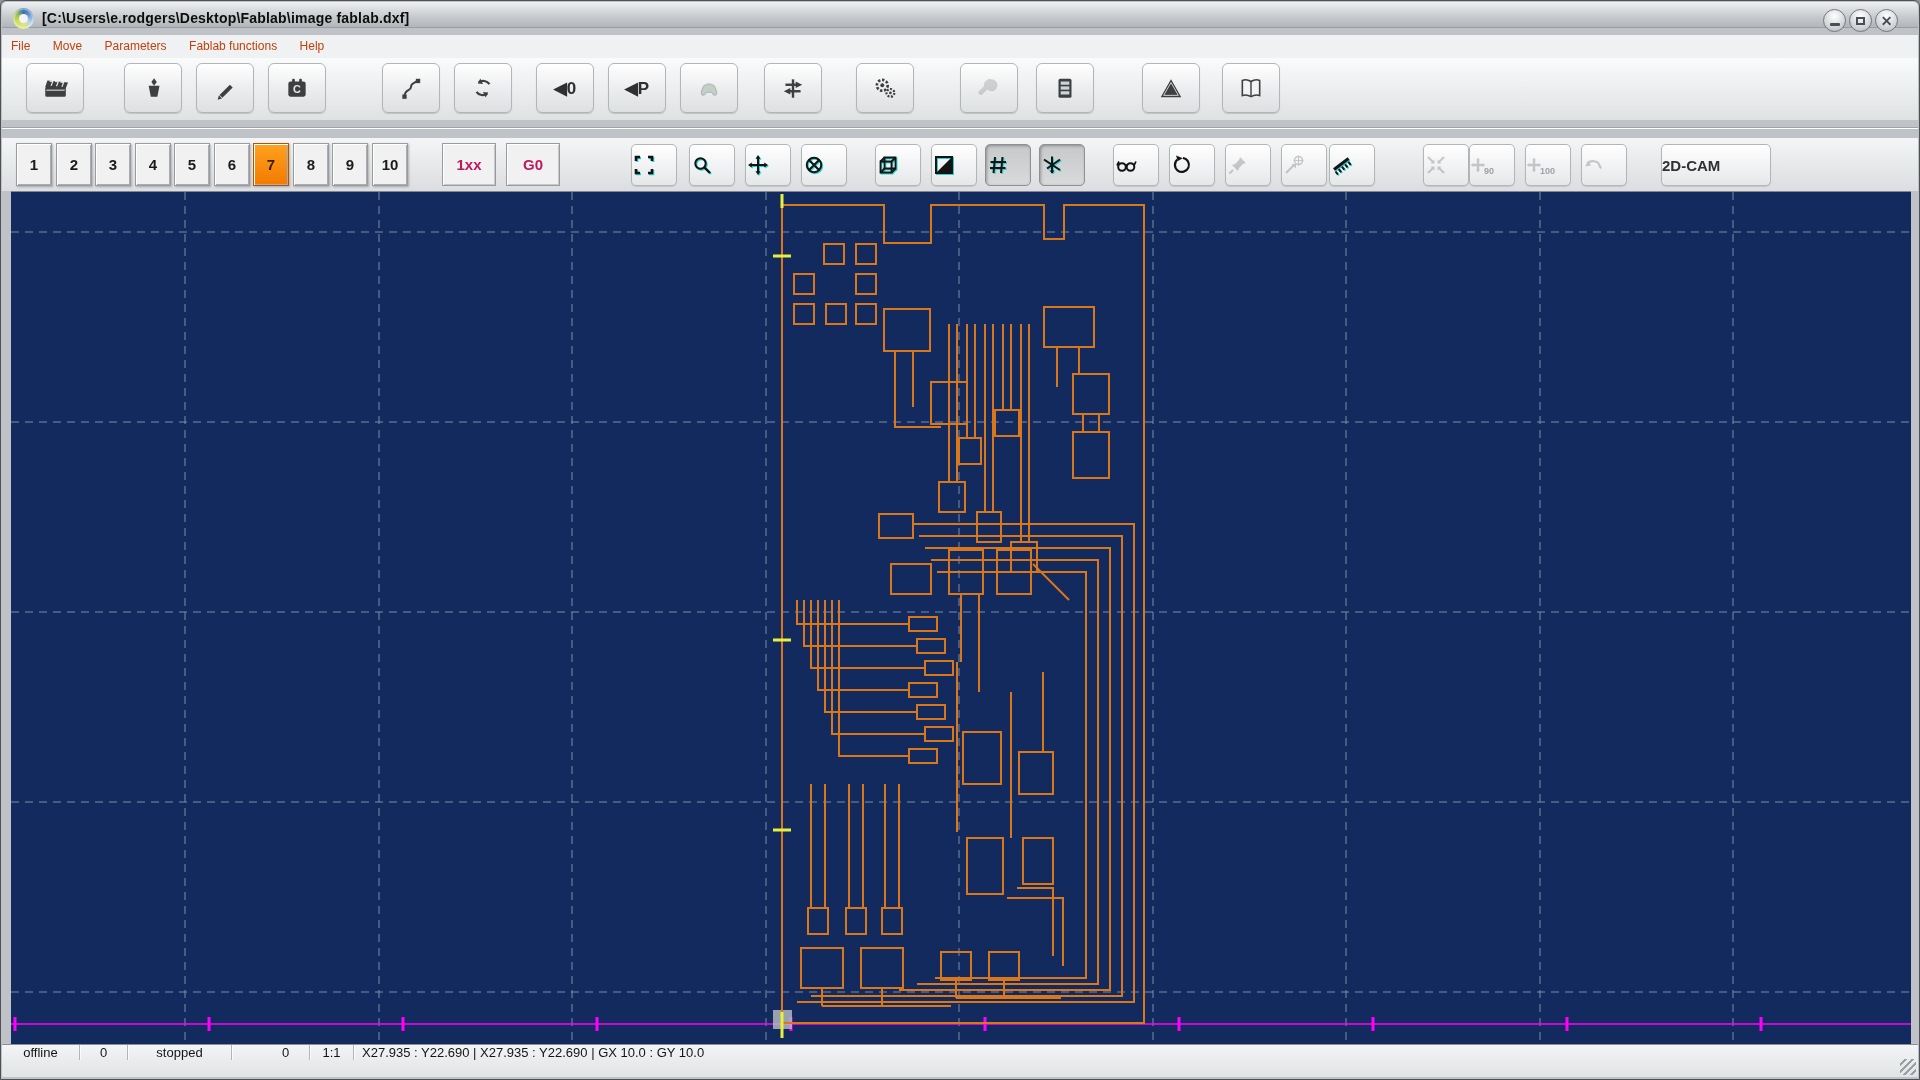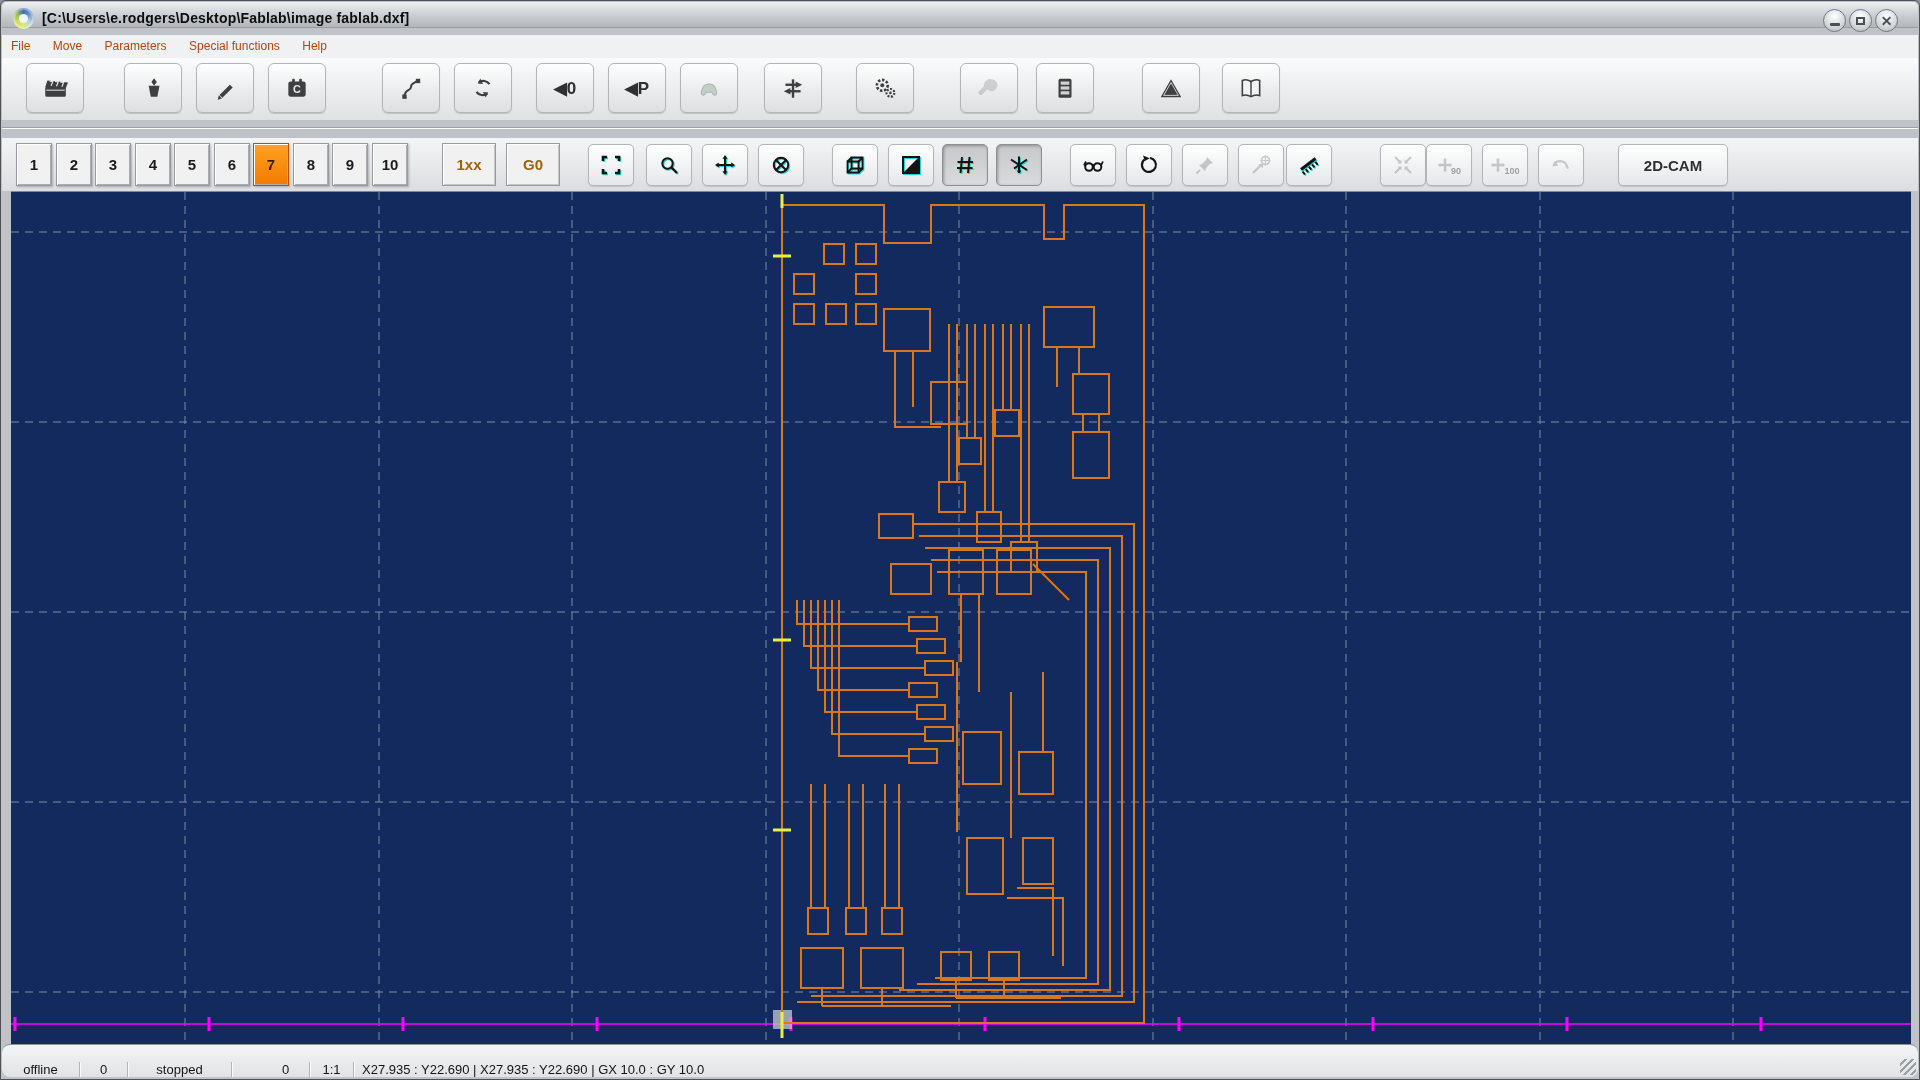--- a/index.html
+++ b/index.html
@@ -30,39 +30,39 @@
   .toolbar1{position:absolute;left:1px;top:57px;right:1px;height:62px;background:linear-gradient(#fafbfb,#dfe1e3);}
   .groove{position:absolute;left:1px;top:126px;right:1px;height:2px;border-top:1px solid #9fa2a5;border-bottom:1px solid #fdfdfd;}
   .toolbar2{position:absolute;left:1px;top:137px;right:1px;height:53px;background:linear-gradient(#f4f5f6,#dbdde0);}
   .tbtn{position:absolute;top:5px;width:58px;height:50px;border:1px solid #b2b6b9;border-radius:6px;
     background:linear-gradient(#ffffff,#ebecee 55%,#dddfe1);box-shadow:0 1px 1px rgba(0,0,0,.15);
     display:flex;align-items:center;justify-content:center;font-weight:bold;font-size:17px;color:#2e3032;}
   .numbtn{position:absolute;top:5px;width:36px;height:43px;background:#f1f1f1;border:1px solid #989ca0;
     box-shadow:inset 1px 1px 0 #ffffff,inset -1px -1px 0 #a9adb1,1px 1px 2px rgba(0,0,0,.25);
     font-size:15px;font-weight:bold;color:#1b1b1b;display:flex;align-items:center;justify-content:center;}
   .numbtn.active{background:linear-gradient(#ffa21f,#f27a00);border-color:#b35400;color:#3c1d00;}
-  .numbtn.dim{color:#a16207;box-shadow:inset 1px 1px 0 #ffffff,inset -1px -1px 0 #c6c9cc;}
+  .numbtn.dim{color:#be185d;box-shadow:inset 1px 1px 0 #ffffff,inset -1px -1px 0 #c6c9cc;}
   .vbtn{position:absolute;top:6px;width:46px;height:42px;border:1px solid #b2b6b9;border-radius:5px;
-    background:linear-gradient(#ffffff,#e5e7e9);display:flex;align-items:center;justify-content:center;
-    font-weight:bold;font-size:15px;color:#2e3032;box-shadow:0 1px 1px rgba(0,0,0,.12);}
+    background:linear-gradient(#ffffff,#e5e7e9);display:flex;align-items:center;
+    font-weight:bold;font-size:15px;color:#2e3032;box-shadow:0 1px 1px rgba(0,0,0,.12);margin-left:43px;}
   .vbtn.pressed{background:linear-gradient(#c6c8ca,#d8dadc);border-color:#8d9194;box-shadow:inset 1px 1px 3px rgba(0,0,0,.3);}
   .vbtn.wide{width:110px;}
   .glow{filter:drop-shadow(1.5px 1.5px 0 #29d3d3);}
   .faded{opacity:.35;}
   .icon{display:block;}
   .icon path,.icon circle,.icon rect,.icon line{vector-effect:non-scaling-stroke;}
   .sub{font-size:9px;font-weight:bold;color:#9ea2a6;margin:12px 0 0 -2px;}
   
   .canvas{position:absolute;left:10px;top:190px;width:1900px;height:853px;background:var(--canvas-bg);
     border-top:1px solid #84888b;}
   .canvas svg{position:absolute;inset:0;}
   
   .statusbar{position:absolute;left:1px;top:1043px;right:1px;height:33px;
     background:linear-gradient(#f3f4f5,#e1e3e5);border-top:1px solid #8d9194;
-    display:flex;align-items:flex-end;font-size:13px;color:#141414;border-radius:8px;}
+    display:flex;align-items:flex-start;font-size:13px;color:#141414;}
   .cell{display:flex;align-items:center;justify-content:center;border-right:1px solid #b3b6b9;box-shadow:1px 0 0 #fbfbfb;}
   .cell.coords{justify-content:flex-start;padding-left:8px;border-right:none;box-shadow:none;flex:1;}
   .grip{position:absolute;right:2px;bottom:2px;width:16px;height:16px;
     background:repeating-linear-gradient(135deg,transparent 0 3px,#9aa0a5 3px 5px);}
 </style>
 </head>
 <body>
 
 <div class="window">
 
@@ -77,21 +77,21 @@
       </div>
     <div class="winbtn" style="right:20px">
         <span class="x">✕</span>
       </div>
   </div>
 
   <div class="menubar">
     <span class="menu-item">File</span>
     <span class="menu-item">Move</span>
     <span class="menu-item">Parameters</span>
-    <span class="menu-item">Special functions</span>
+    <span class="menu-item">Fablab functions</span>
     <span class="menu-item">Help</span>
   </div>
 
   <div class="toolbar1">
     <div class="tbtn" style="left:24px">
       <svg class="icon" width="26" height="26" viewBox="0 0 24 24">
           <rect x="3" y="11" width="19" height="9" rx="1" fill="#3d3f41"></rect>
           <path d="M3,11 l2,-6 19,2 -2,5 z" fill="#3d3f41"></path>
           <path d="M7,5.6 l3,.3 -1.6,4 M12,6 l3,.3 -1.6,4 M17,6.5 l3,.3 -1.6,4" stroke="#e8e8e8" stroke-width="1.2" fill="none"></path>
           <path d="M4,14 h17" stroke="#e8e8e8" stroke-width="1"></path>

